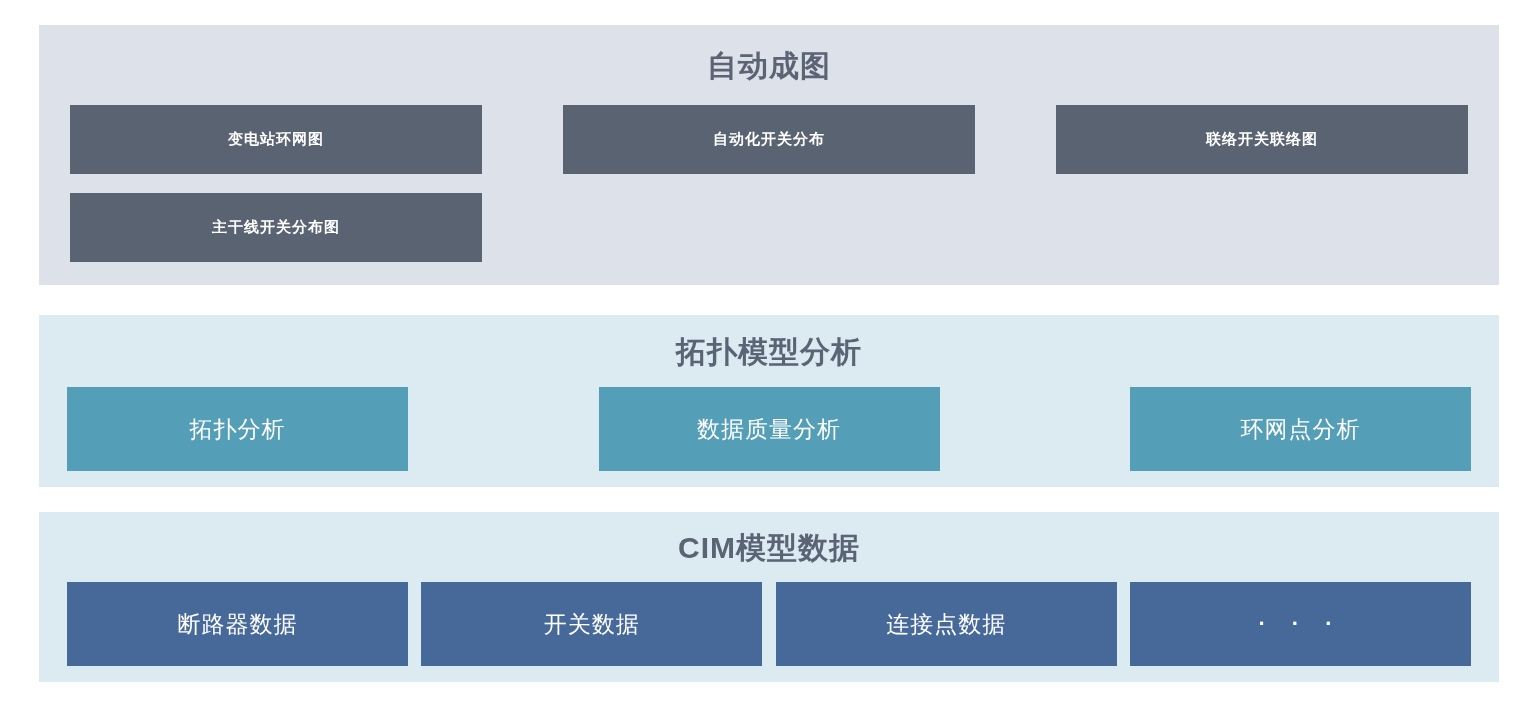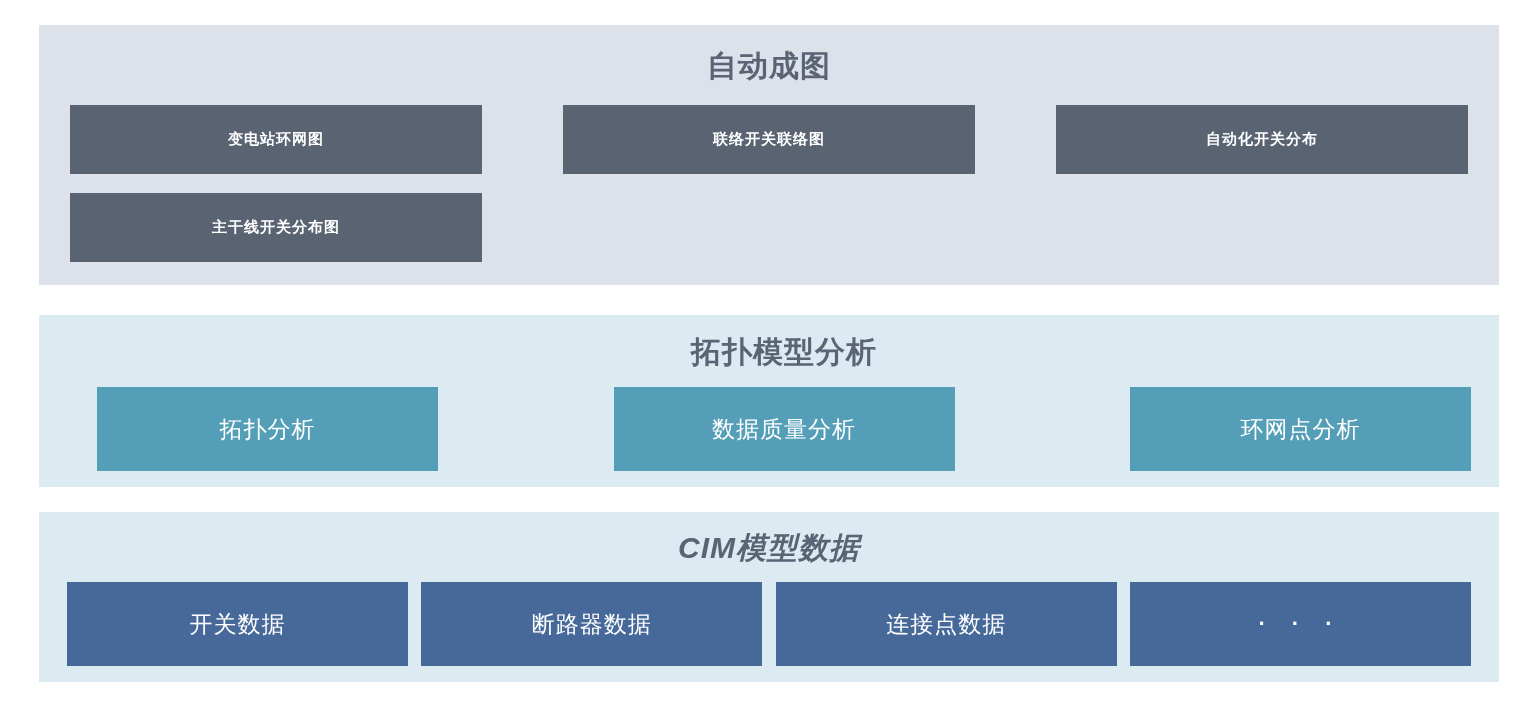--- a/index.html
+++ b/index.html
@@ -16,34 +16,34 @@
     overflow: hidden;
   }
   .panel {
     position: absolute;
     left: 31px;
     width: 1460px;
     box-sizing: border-box;
     margin-left: 8px;
   }
   #sec-auto   { top: 25px;  height: 260px; background: #dde1e9; }
-  #sec-topo   { top: 315px; height: 172px; background: #dceaf1; padding-left: 30px; }
+  #sec-topo   { top: 315px; height: 172px; background: #dceaf1; }
   #sec-cim    { top: 512px; height: 170px; background: #dceaf1; }
 
   .panel-title {
     text-align: center;
     font-weight: bold;
     font-size: 30px;
     line-height: 33px;
     color: #5a6474;
     letter-spacing: 1px;
   }
   #sec-auto .panel-title { padding-top: 24px; }
   #sec-topo .panel-title { padding-top: 20px; }
-  #sec-cim  .panel-title { padding-top: 19px; font-style: italic; }
+  #sec-cim  .panel-title { padding-top: 19px; }
 
   .row3 {
     display: flex;
     justify-content: space-between;
     padding: 0 31px;
   }
   #sec-auto .row3:nth-of-type(2) { margin-top: 23px; }
   #sec-auto .row3:nth-of-type(3) { margin-top: 19px; gap: 20px; }
 
   .box-dark {
@@ -84,40 +84,40 @@
 </style>
 </head>
 <body>
 
 <div id="stage">
 
   <div class="panel" id="sec-auto">
     <div class="panel-title">自动成图</div>
     <div class="row3">
       <div class="box-dark">变电站环网图</div>
+      <div class="box-dark">自动化开关分布</div>
       <div class="box-dark">联络开关联络图</div>
-      <div class="box-dark">自动化开关分布</div>
     </div>
     <div class="row3">
       <div class="box-dark">主干线开关分布图</div>
     </div>
   </div>
 
   <div class="panel" id="sec-topo">
     <div class="panel-title">拓扑模型分析</div>
     <div class="row4">
       <div class="box-teal">拓扑分析</div>
       <div class="box-teal">数据质量分析</div>
       <div class="box-teal">环网点分析</div>
     </div>
   </div>
 
   <div class="panel" id="sec-cim">
     <div class="panel-title">CIM模型数据</div>
     <div class="row4">
+      <div class="box-blue">断路器数据</div>
       <div class="box-blue">开关数据</div>
-      <div class="box-blue">断路器数据</div>
       <div class="box-blue">连接点数据</div>
       <div class="box-blue box-ellipsis">· · ·</div>
     </div>
   </div>
 
 </div>
 
 </body></html>

